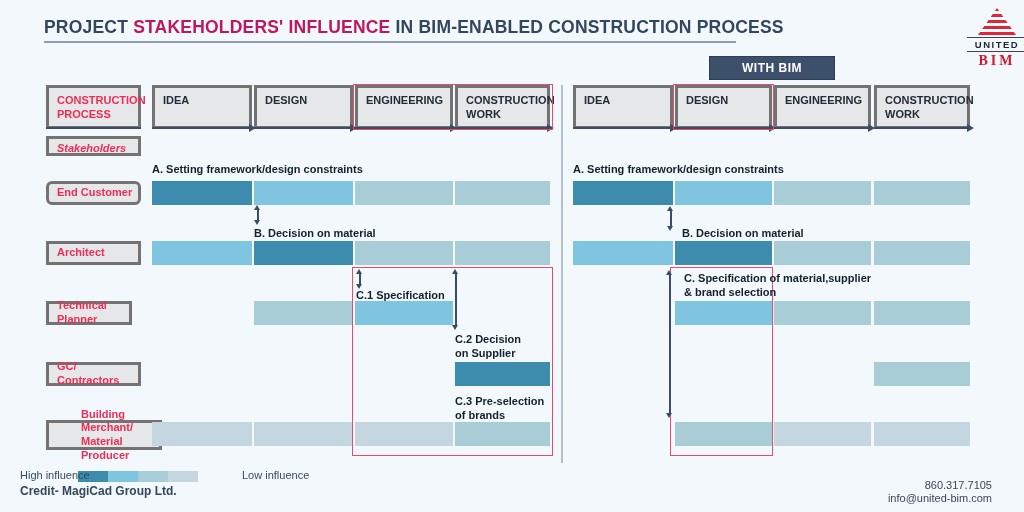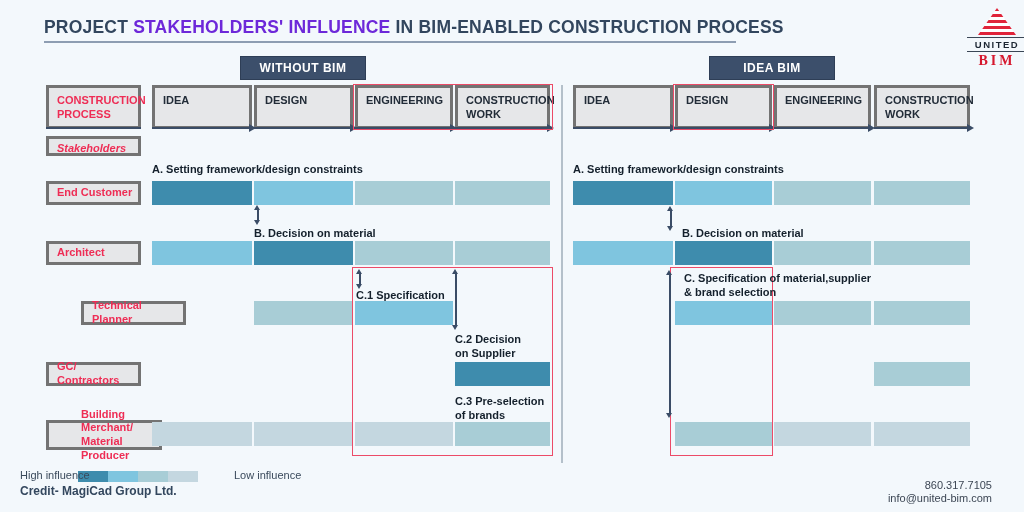--- a/index.html
+++ b/index.html
@@ -1,20 +1,20 @@
 <!DOCTYPE html>
 <html><head>
 <meta charset="utf-8">
 <style>
   html,body{margin:0;padding:0;background:#e9eef3;}
   #canvas{position:relative;width:1024px;height:512px;background:#f3f8fc;overflow:hidden;
           font-family:"Liberation Sans",sans-serif;}
   
   #title{position:absolute;left:44px;top:17px;font-size:17.5px;font-weight:700;letter-spacing:.2px;color:#32465e;white-space:nowrap;}
-  #title .hl{color:#6d28d9;}
+  #title .hl{color:#be185d;}
   #title-underline{position:absolute;left:44px;top:41px;width:692px;height:2px;background:#8d9db2;}
   
   #logo{position:absolute;left:938px;top:8px;width:60px;text-align:center;margin-left:29px;}
   #logo-pyramid{width:38px;height:27px;margin:0 auto;
      background:repeating-linear-gradient(to bottom,#e0243a 0 3px,#ffffff 3px 6px);
      clip-path:polygon(50% 0,100% 100%,0 100%);}
   #logo-name{font-size:9.5px;font-weight:700;letter-spacing:1.5px;color:#1d2733;
      border-top:1px solid #3a4655;border-bottom:1px solid #3a4655;padding:1px 0;margin-top:2px;}
   #logo-sub{font-family:"Liberation Serif",serif;font-size:14px;font-weight:700;letter-spacing:3px;color:#d6182e;margin-top:1px;}
   
@@ -34,53 +34,52 @@
   .hhead{position:absolute;width:0;height:0;border-top:4px solid transparent;border-bottom:4px solid transparent;border-left:7px solid #3a4c66;}
   .vline{position:absolute;width:1.5px;background:#3a4c66;}
   .vhead-up{position:absolute;width:0;height:0;border-left:3.5px solid transparent;border-right:3.5px solid transparent;border-bottom:5px solid #3a4c66;}
   .vhead-dn{position:absolute;width:0;height:0;border-left:3.5px solid transparent;border-right:3.5px solid transparent;border-top:5px solid #3a4c66;}
   
   .annot{position:absolute;font-size:11px;font-weight:700;color:#14202c;line-height:1.3;white-space:pre-line;}
   .redbox{position:absolute;border:1.5px solid #ec4b68;box-sizing:border-box;}
   #divider{position:absolute;left:561px;top:85px;width:1.5px;height:378px;background:#b4c0ca;}
   
   #legend-high{position:absolute;left:20px;top:469px;font-size:11px;color:#3a4a5c;}
-  #legend-low{position:absolute;left:206px;top:469px;font-size:11px;color:#3a4a5c;padding-left:28px;}
+  #legend-low{position:absolute;left:214px;top:469px;font-size:11px;color:#3a4a5c;padding-left:28px;}
   .legend-seg{position:absolute;top:471px;width:30px;height:11px;}
   #credit{position:absolute;left:20px;top:484px;font-size:12px;font-weight:700;color:#33475e;}
   #source{position:absolute;left:20px;top:497px;font-size:10px;font-weight:700;color:#33475e;}
   #phone{position:absolute;right:32px;top:479px;font-size:11px;color:#3c4654;text-align:right;}
   #email{position:absolute;right:32px;top:492px;font-size:11px;color:#3c4654;text-align:right;}
 </style>
 </head>
 <body>
 
 <div id="canvas">
 
   <div id="title"><span>PROJECT </span><span class="hl">STAKEHOLDERS' INFLUENCE</span><span> IN BIM-ENABLED CONSTRUCTION PROCESS</span></div>
   <div id="title-underline"></div>
 
   <div id="logo">
     <div id="logo-pyramid"></div>
     <div id="logo-name">UNITED</div>
     <div id="logo-sub">BIM</div>
   </div>
 
-  <div class="badge" style="left:240px;width:124px;">WITHOUT BIM</div>
-  <div class="badge" style="left:709px;width:124px;">IDEA BIM</div>
+  <div class="badge" style="left:709px;width:124px;">WITH BIM</div>
 
   <div id="corner-label" class="graybox" style="left:46px;top:85px;width:95px;height:44px;">CONSTRUCTION PROCESS</div>
   <div id="stakeholders-label" class="graybox" style="left:46px;top:136px;width:95px;height:20px;">Stakeholders</div>
 
   <div id="divider"></div>
 
   <div id="diagram">
-      <div class="graybox stake-label" style="left: 46px; top: 181px; width: 95px; height: 24px;">End Customer</div>
+      <div class="graybox stake-label" style="left: 46px; top: 181px; width: 95px; height: 24px; border-radius: 6px;">End Customer</div>
       <div class="graybox stake-label" style="left: 46px; top: 241px; width: 95px; height: 24px;">Architect</div>
-      <div class="graybox stake-label" style="left: 46px; top: 301px; width: 105px; height: 24px; margin-left: 35px;">Technical Planner</div>
+      <div class="graybox stake-label" style="left: 46px; top: 301px; width: 86px; height: 24px;">Technical Planner</div>
       <div class="graybox stake-label" style="left: 46px; top: 362px; width: 95px; height: 24px;">GC/ Contractors</div>
       <div class="graybox stake-label" style="left: 46px; top: 420px; width: 116px; height: 30px; padding-left: 32px;">Building Merchant/
 Material Producer</div>
       <div class="hline" style="left: 46px; top: 127px; width: 95px;"></div>
       <div class="graybox phase-box" style="left: 152px; top: 85px; width: 100px; height: 44px;">IDEA</div>
       <div class="hline" style="left: 152px; top: 127px; width: 100px;"></div>
       <div class="hhead" style="left: 249px; top: 124px;"></div>
       <div class="graybox phase-box" style="left: 254px; top: 85px; width: 99px; height: 44px;">DESIGN</div>
       <div class="hline" style="left: 254px; top: 127px; width: 99px;"></div>
       <div class="hhead" style="left: 350px; top: 124px;"></div>

